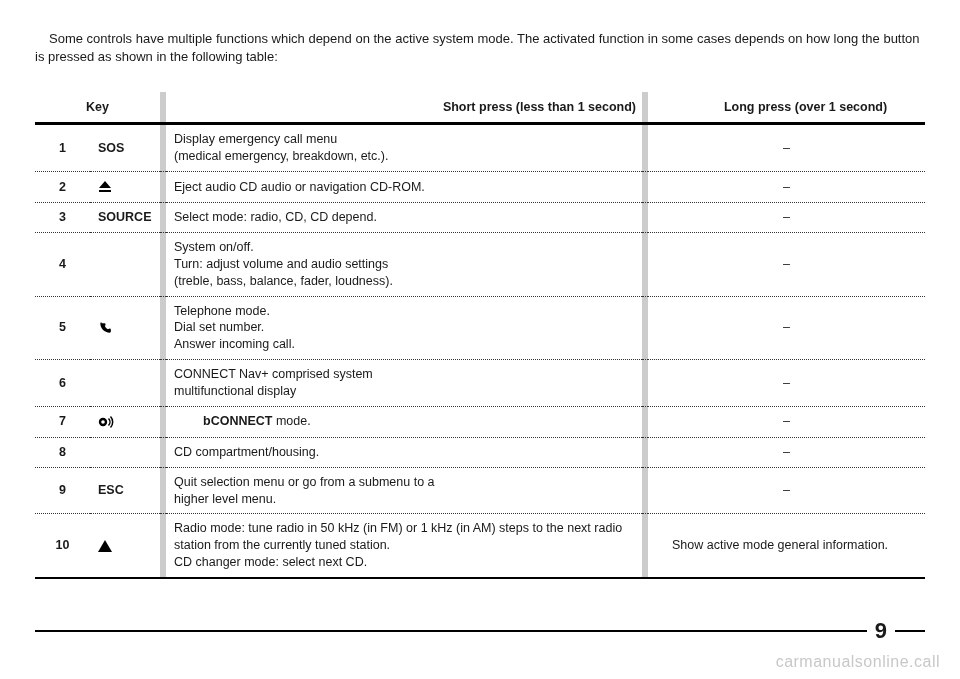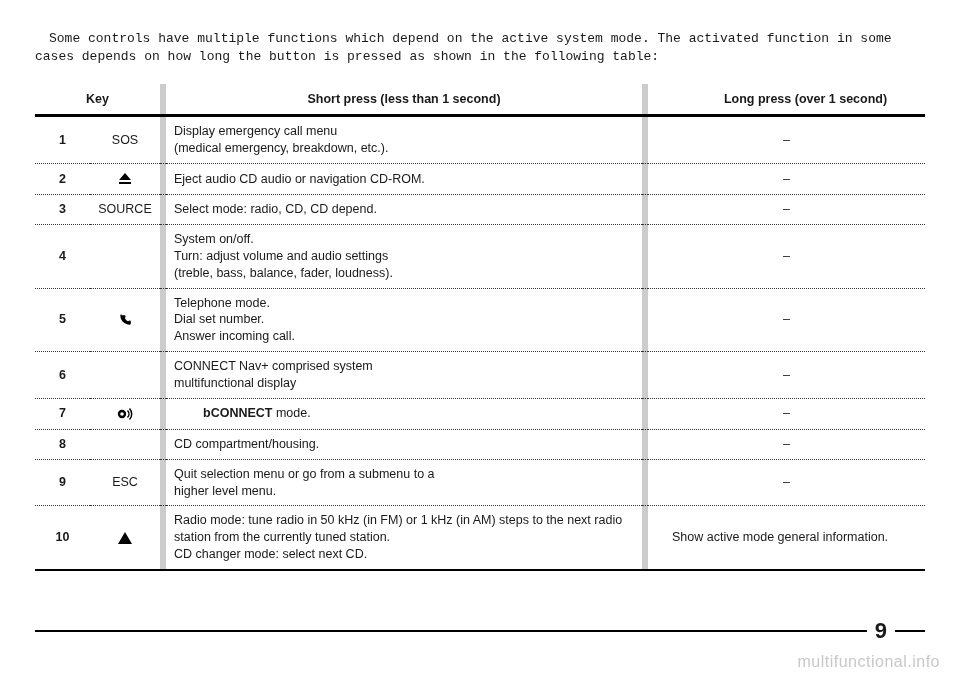--- a/index.html
+++ b/index.html
@@ -13,43 +13,42 @@
       background: #ffffff;
       font-family: "Helvetica Neue", Helvetica, Arial, sans-serif;
       font-size: 12.5px;
       color: #1a1a1a;
       position: relative;
       padding: 30px 35px 0 35px;
     }
     .intro {
       font-size: 13px;
       line-height: 1.4;
-      margin-bottom: 18px;
+      margin-bottom: 26px;
       text-indent: 14px;
-      font-family: Liberation Mono, monospace;
     }
     .tbl {
       width: 100%;
       border-collapse: collapse;
     }
     .tbl thead th {
       font-weight: bold;
       font-size: 12.5px;
       padding: 8px 6px;
       vertical-align: middle;
     }
     .tbl thead {
       border-bottom: 3px solid #000;
     }
     .tbl thead th.col-key {
       text-align: center;
       margin-top: 21px;
     }
     .tbl thead th.col-short {
-      text-align: center;
+      text-align: right;
     }
     .tbl thead th.col-long {
       text-align: center;
       padding-left: 44px;
     }
     .tbl tbody td {
       padding: 6px 8px;
       vertical-align: middle;
       font-size: 12.5px;
       line-height: 1.35;
@@ -60,21 +59,21 @@
     .tbl tbody tr:last-child {
       border-bottom: 2px solid #000;
     }
     .col-num {
       width: 55px;
       text-align: center;
       font-weight: bold;
     }
     .col-label {
       width: 70px;
-      text-align: center;
+      font-weight: bold;
     }
     .col-short-td {
       width: 476px;
     }
     .col-long-td {
       text-align: center;
     }
     .vsep {
       width: 6px;
       background: #cccccc;
@@ -234,13 +233,13 @@
       </tr>
     </tbody>
 </table>
 
 <div class="footer">
   <div class="footer-line-left"></div>
   <div class="footer-num">9</div>
   <div class="footer-line-right"></div>
 </div>
 
-<div class="watermark">multifunctional.info</div>
+<div class="watermark">carmanualsonline.call</div>
 
 </body></html>

